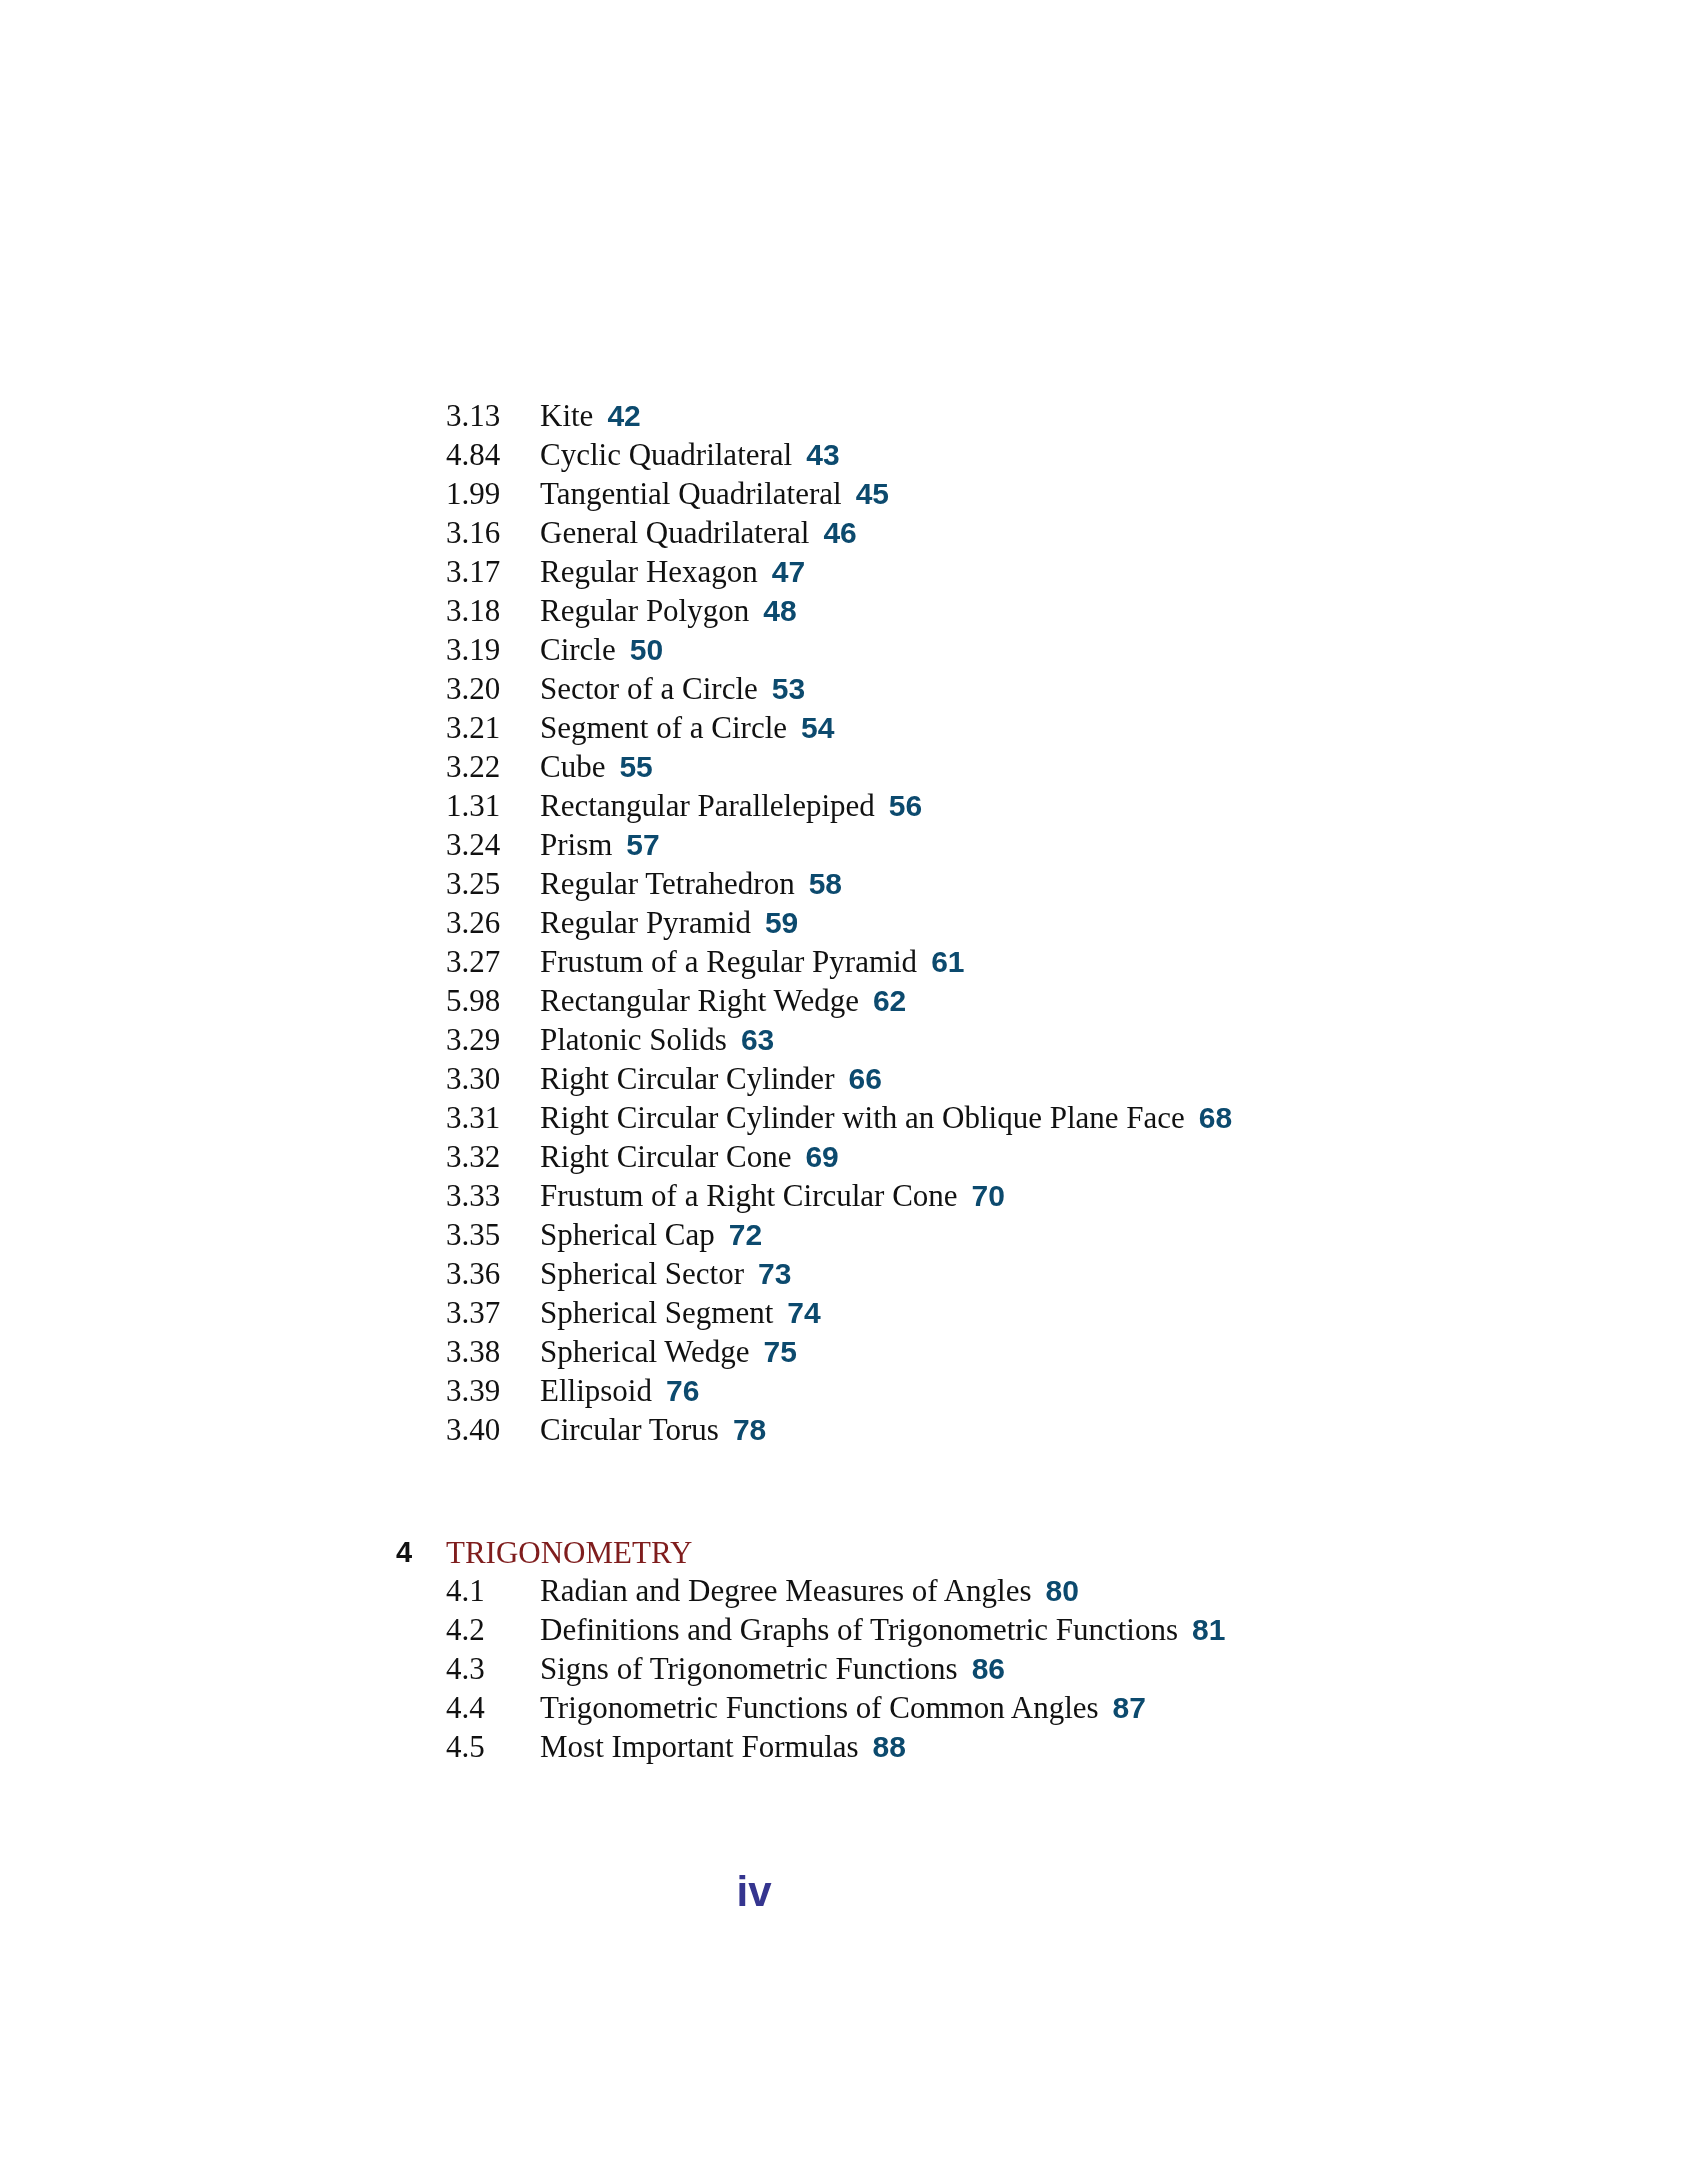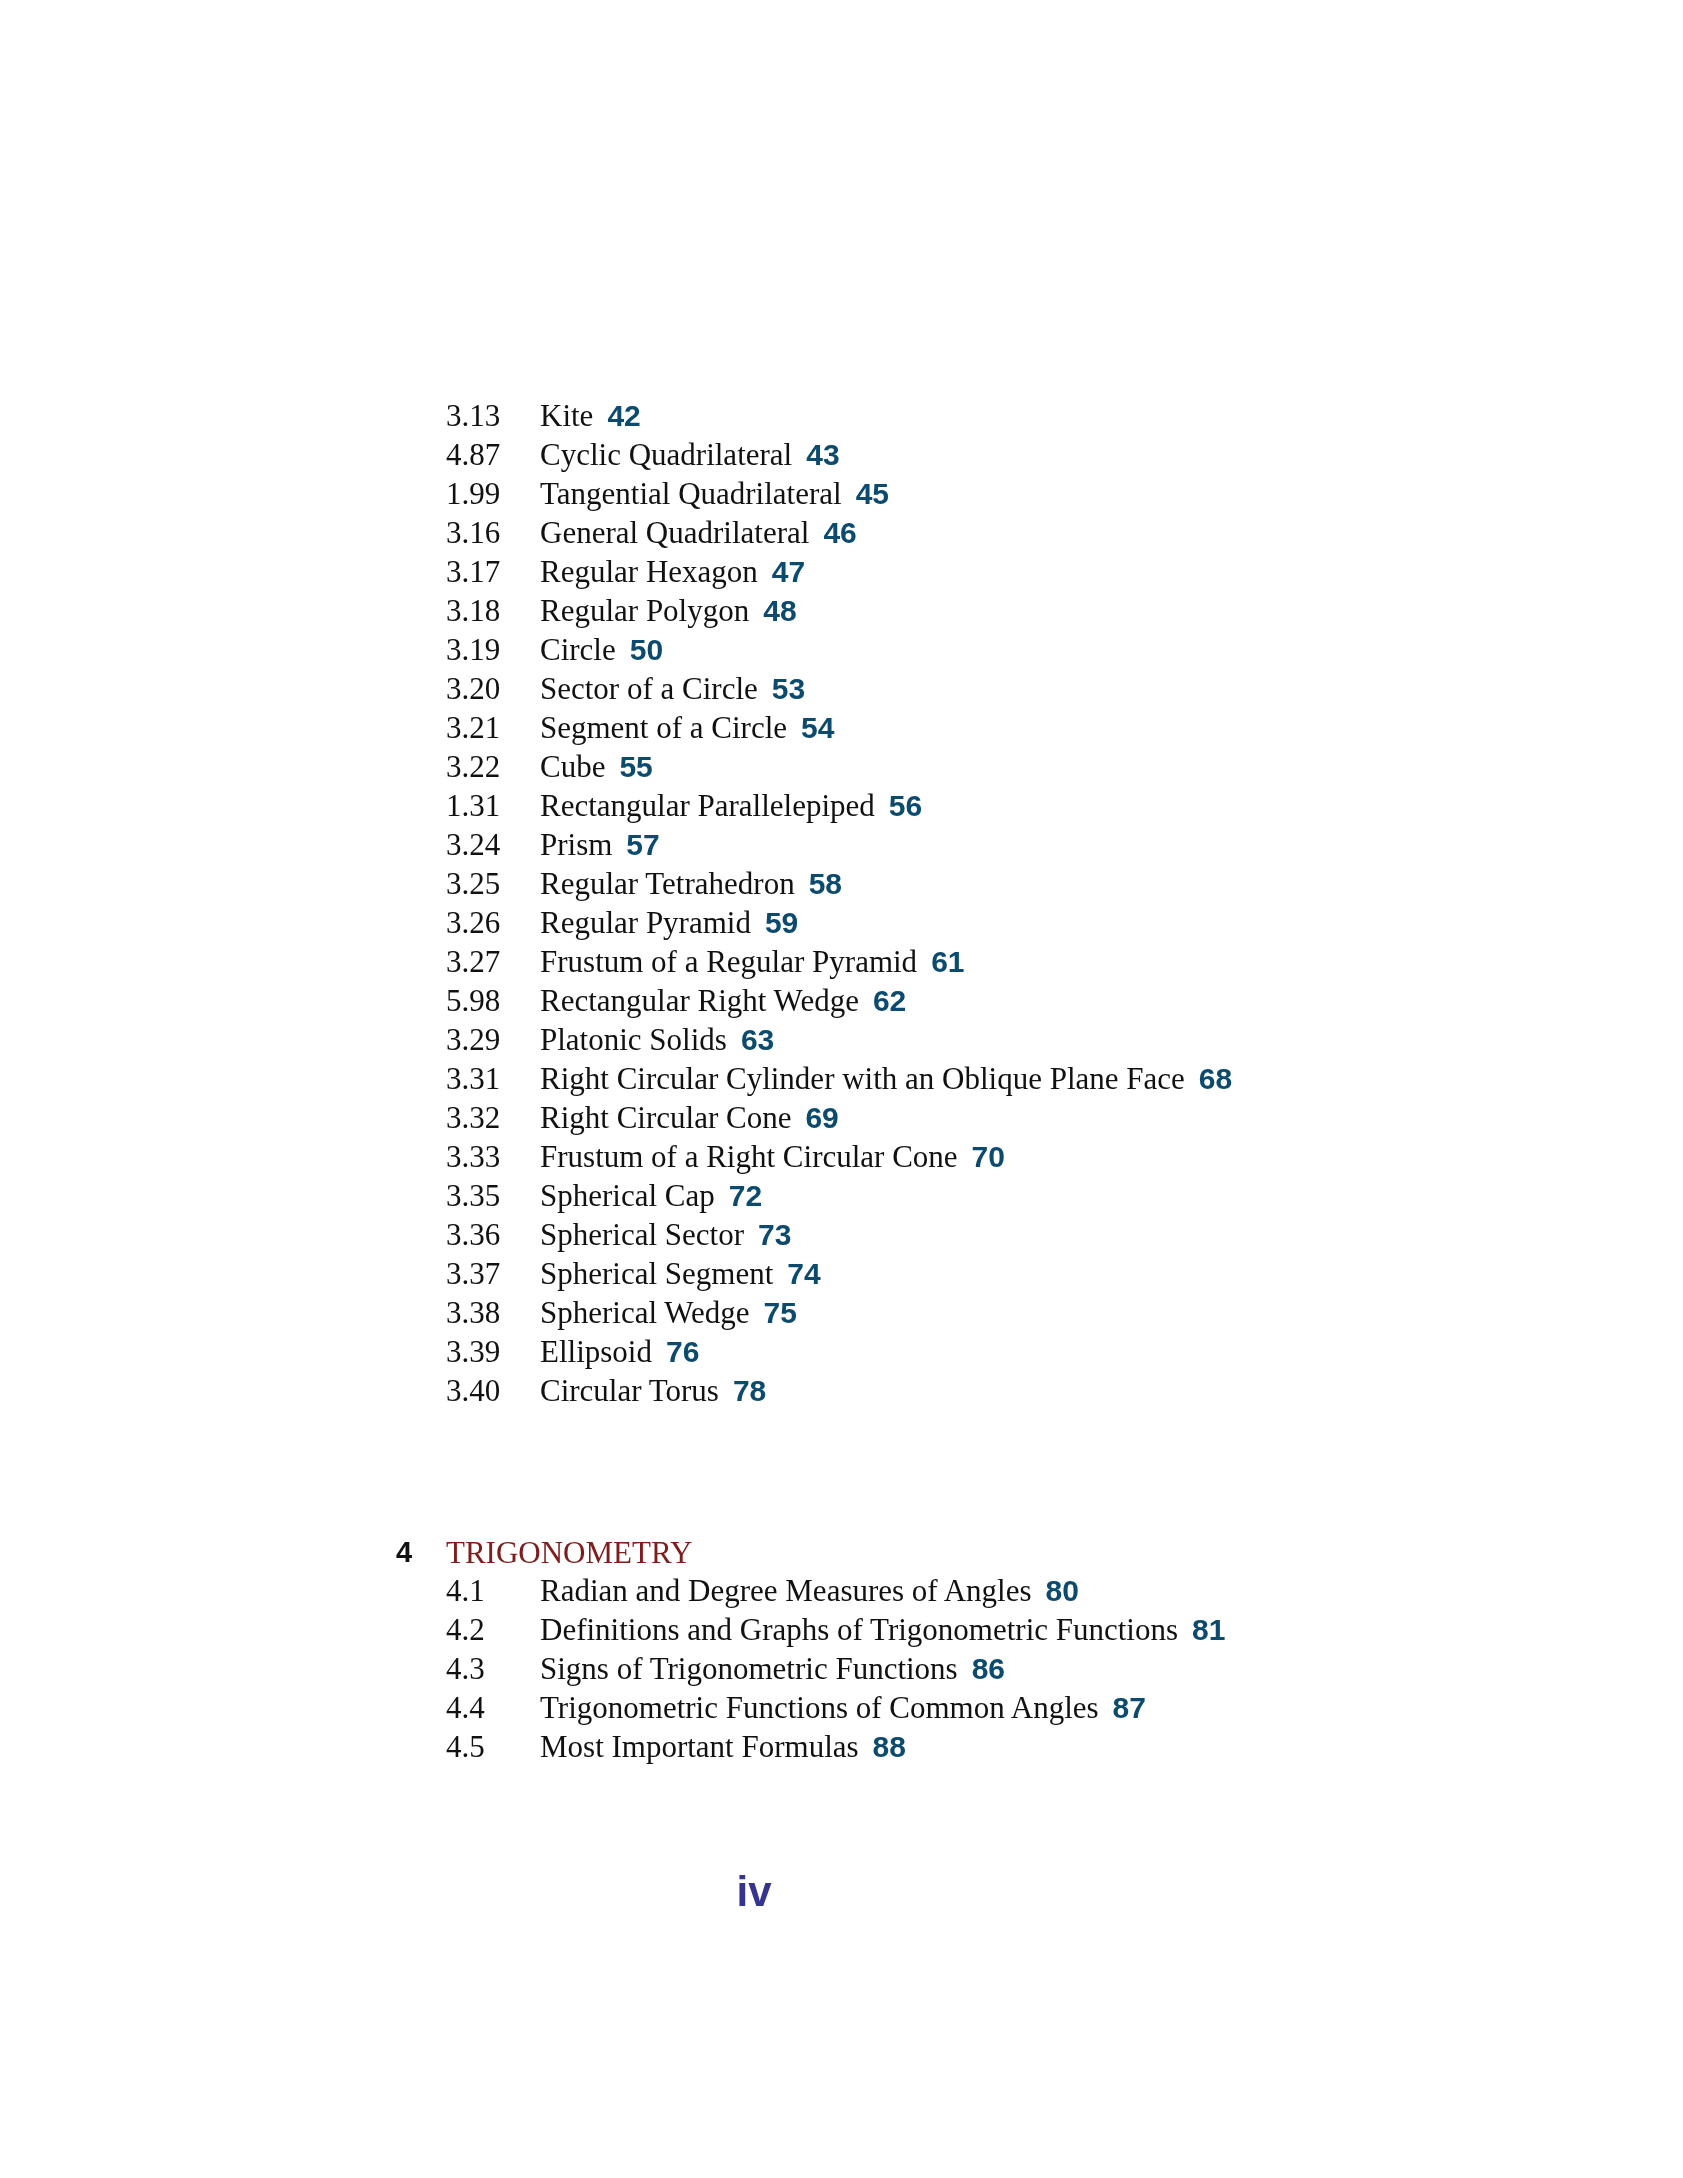--- a/index.html
+++ b/index.html
@@ -40,21 +40,21 @@
 <body>
 
 <div class="page">
 
   <div class="toc-block" style="top:400px;">
     <div class="toc-row">
         <span class="num">3.13</span>
         <span class="title"><span>Kite</span><span class="pg">42</span></span>
       </div>
     <div class="toc-row">
-        <span class="num">4.87</span>
+        <span class="num">4.84</span>
         <span class="title"><span>Cyclic Quadrilateral</span><span class="pg">43</span></span>
       </div>
     <div class="toc-row">
         <span class="num">1.99</span>
         <span class="title"><span>Tangential Quadrilateral</span><span class="pg">45</span></span>
       </div>
     <div class="toc-row">
         <span class="num">3.16</span>
         <span class="title"><span>General Quadrilateral</span><span class="pg">46</span></span>
       </div>
@@ -102,20 +102,24 @@
         <span class="num">3.27</span>
         <span class="title"><span>Frustum of a Regular Pyramid</span><span class="pg">61</span></span>
       </div>
     <div class="toc-row">
         <span class="num">5.98</span>
         <span class="title"><span>Rectangular Right Wedge</span><span class="pg">62</span></span>
       </div>
     <div class="toc-row">
         <span class="num">3.29</span>
         <span class="title"><span>Platonic Solids</span><span class="pg">63</span></span>
+      </div>
+    <div class="toc-row">
+        <span class="num">3.30</span>
+        <span class="title"><span>Right Circular Cylinder</span><span class="pg">66</span></span>
       </div>
     <div class="toc-row">
         <span class="num">3.31</span>
         <span class="title"><span>Right Circular Cylinder with an Oblique Plane Face</span><span class="pg">68</span></span>
       </div>
     <div class="toc-row">
         <span class="num">3.32</span>
         <span class="title"><span>Right Circular Cone</span><span class="pg">69</span></span>
       </div>
     <div class="toc-row">

